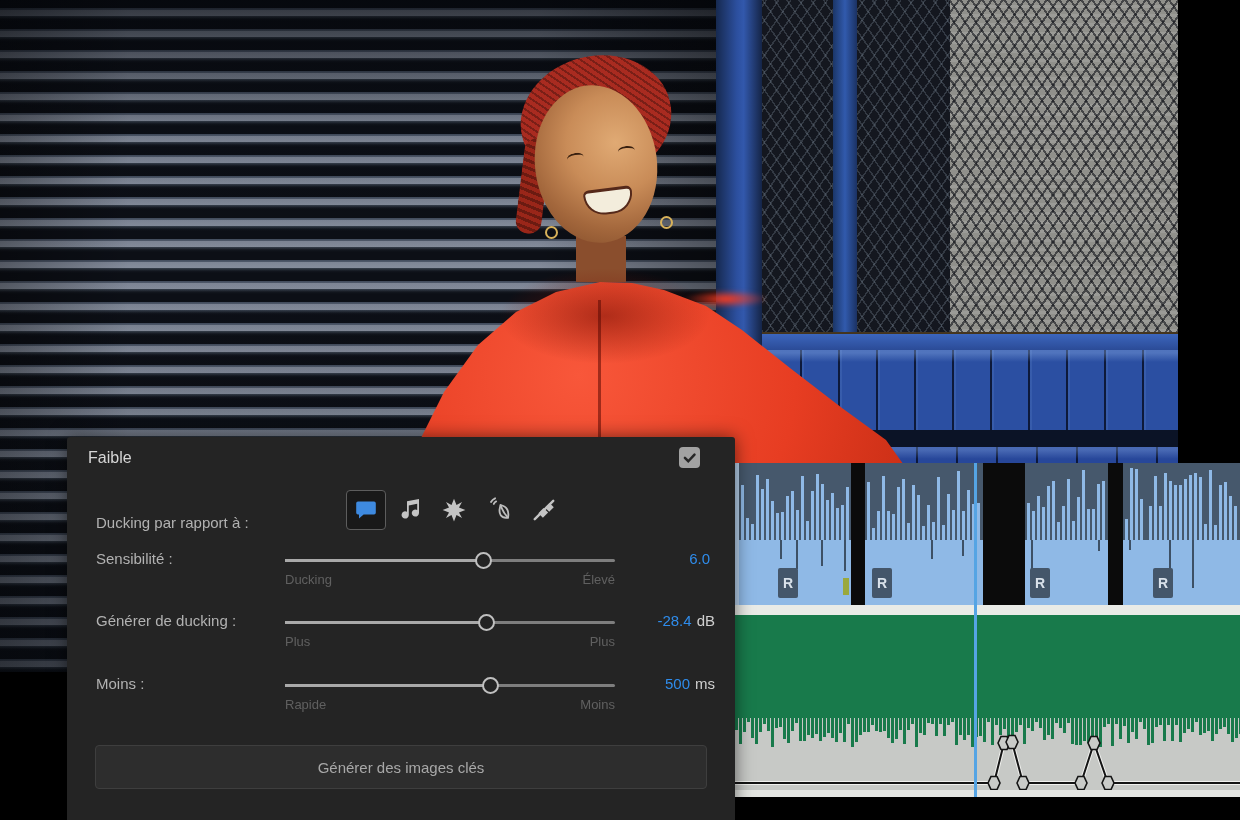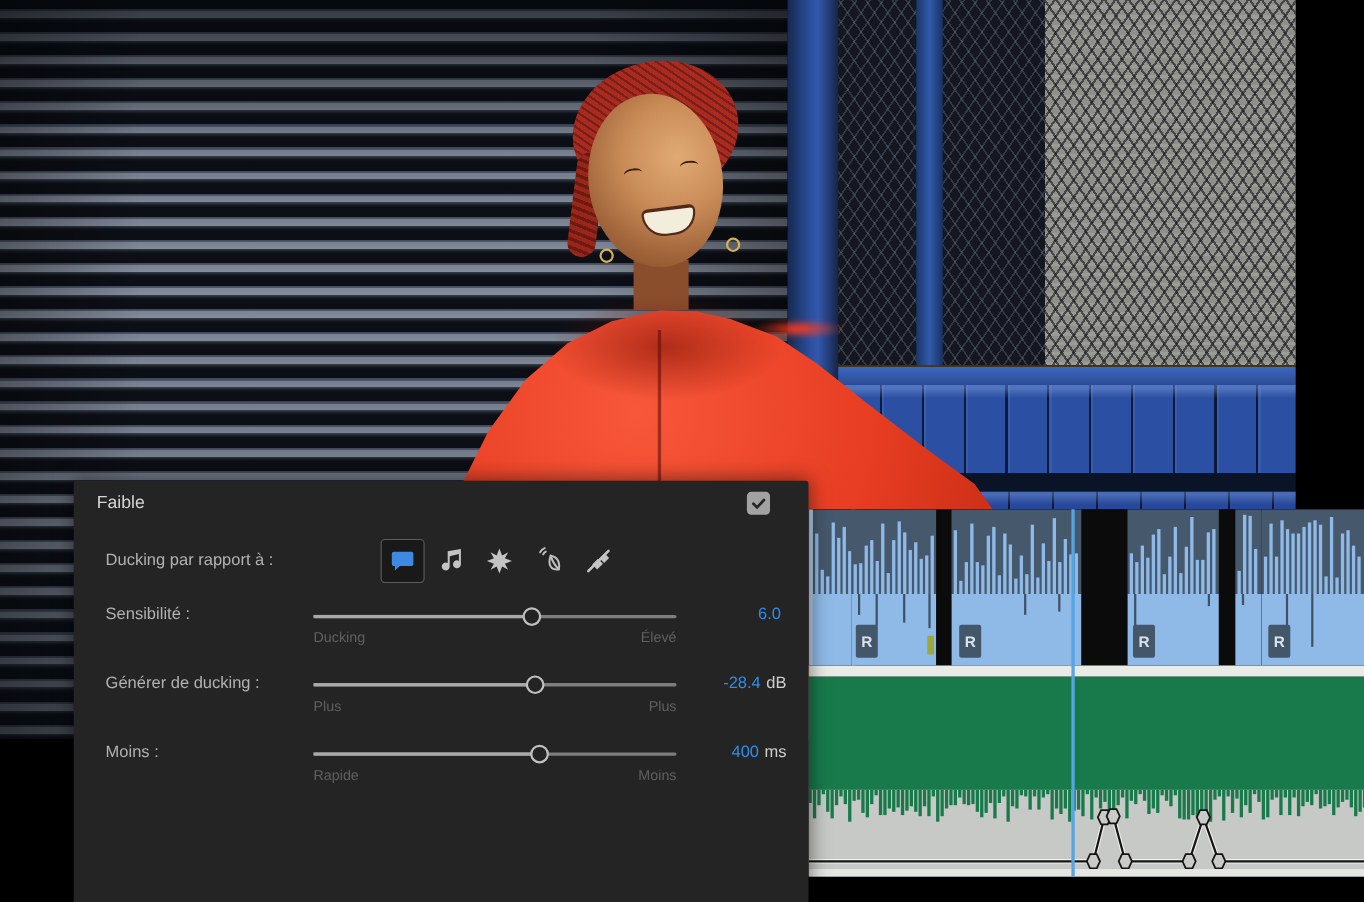--- a/index.html
+++ b/index.html
@@ -416,21 +416,21 @@
   </div>
 
   <div class="abs panel">
     <div class="abs panel-title">Faible</div>
     <div class="abs checkbox">
       <svg width="15" height="15" viewBox="0 0 18 18">
         <path d="M3.5 9.5l4 4 7.5-8" fill="none" stroke="#262626" stroke-width="3" stroke-linecap="round"></path>
       </svg>
     </div>
 
-    <div class="abs row-label" style="top:64px">Ducking par rapport à :</div>
+    <div class="abs row-label" style="top:77px">Ducking par rapport à :</div>
     <div class="abs icon-row">
       <div class="icon-box selected" style="left:0">
         <svg width="24" height="24" viewBox="0 0 24 24">
             <path d="M4 3.5h16a1.8 1.8 0 0 1 1.8 1.8v9.4a1.8 1.8 0 0 1-1.8 1.8H9.6L5 20.6v-4.1H4a1.8 1.8 0 0 1-1.8-1.8V5.3A1.8 1.8 0 0 1 4 3.5z" fill="#3e8ae0"></path>
           </svg>
       </div>
       <div class="icon-box" style="left:44px">
         <svg width="24" height="24" viewBox="0 0 24 24">
             <path d="M9 3.2v10.6a3.6 3.6 0 1 0 1.8 3.1V7.6l8.4-1.9v6.2a3.6 3.6 0 1 0 1.8 3.1V1L9 3.2z" fill="#c4c4c4"></path>
           </svg>
@@ -485,18 +485,19 @@
 
     <div class="slider-row">
       <div class="abs row-label" style="top:238px">Moins :</div>
       <div class="slider-track" style="top:247px">
         <div class="slider-fill" style="width: 62%;"></div>
         <div class="slider-handle" style="left: calc(62% - 8px);"></div>
       </div>
       <div class="sub-label" style="left:218px;top:260px">Rapide</div>
       <div class="sub-label" style="right:120px;top:260px">Moins</div>
       <div class="slider-value" style="top:238px">
-        <span class="num">400</span><span class="unit">ms</span>
-      </div>
-    </div>
-
+        <span class="num">500</span><span class="unit">ms</span>
+      </div>
+    </div>
+
+    <div class="abs gen-btn">Générer des images clés</div>
   </div>
 </div>
 
 </body></html>

